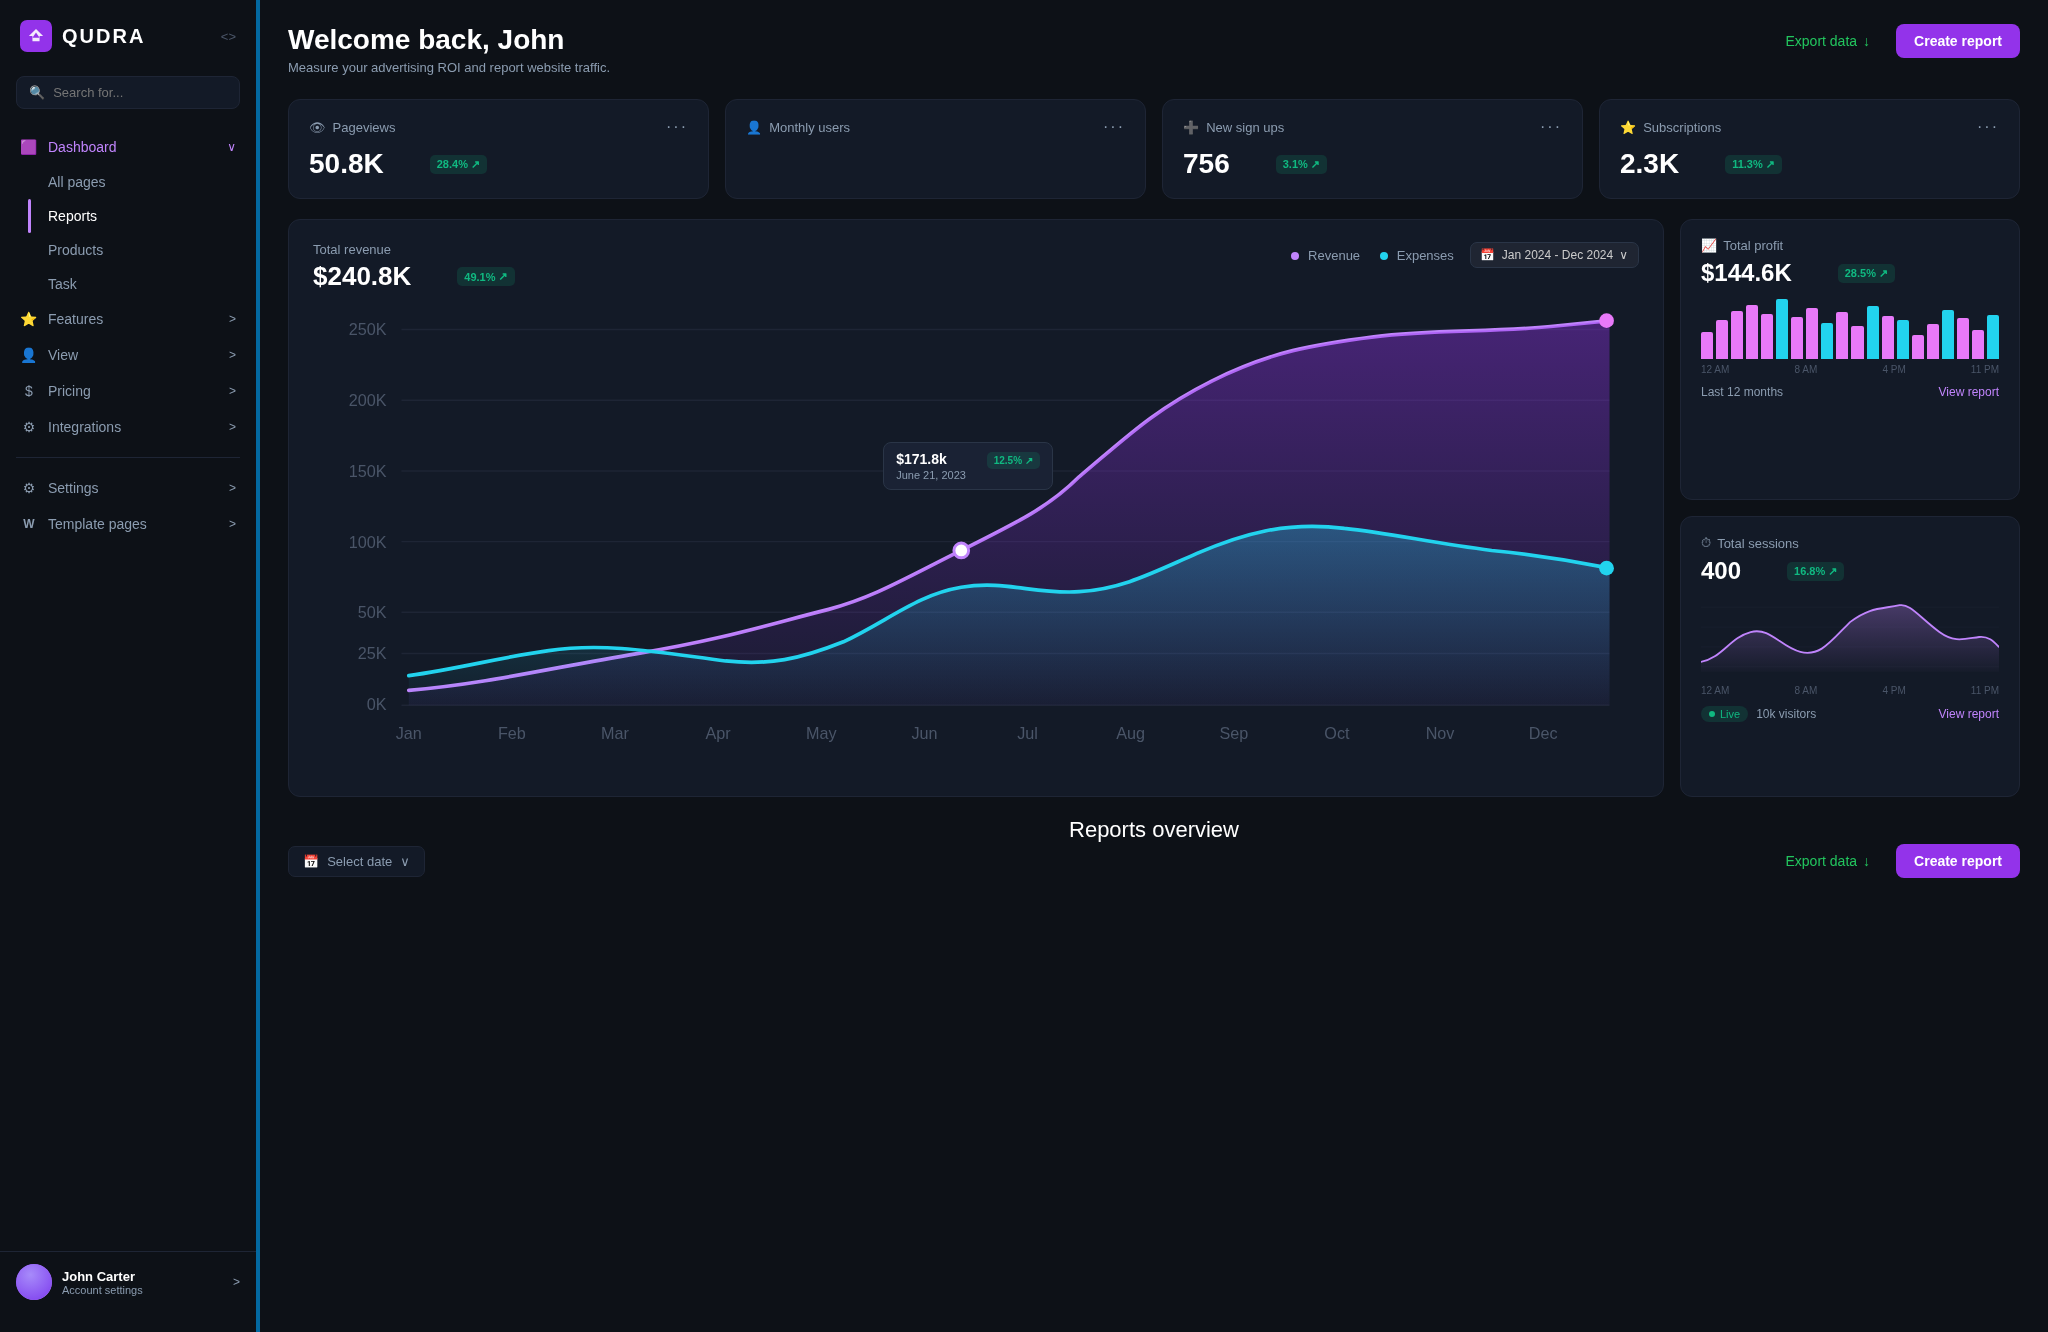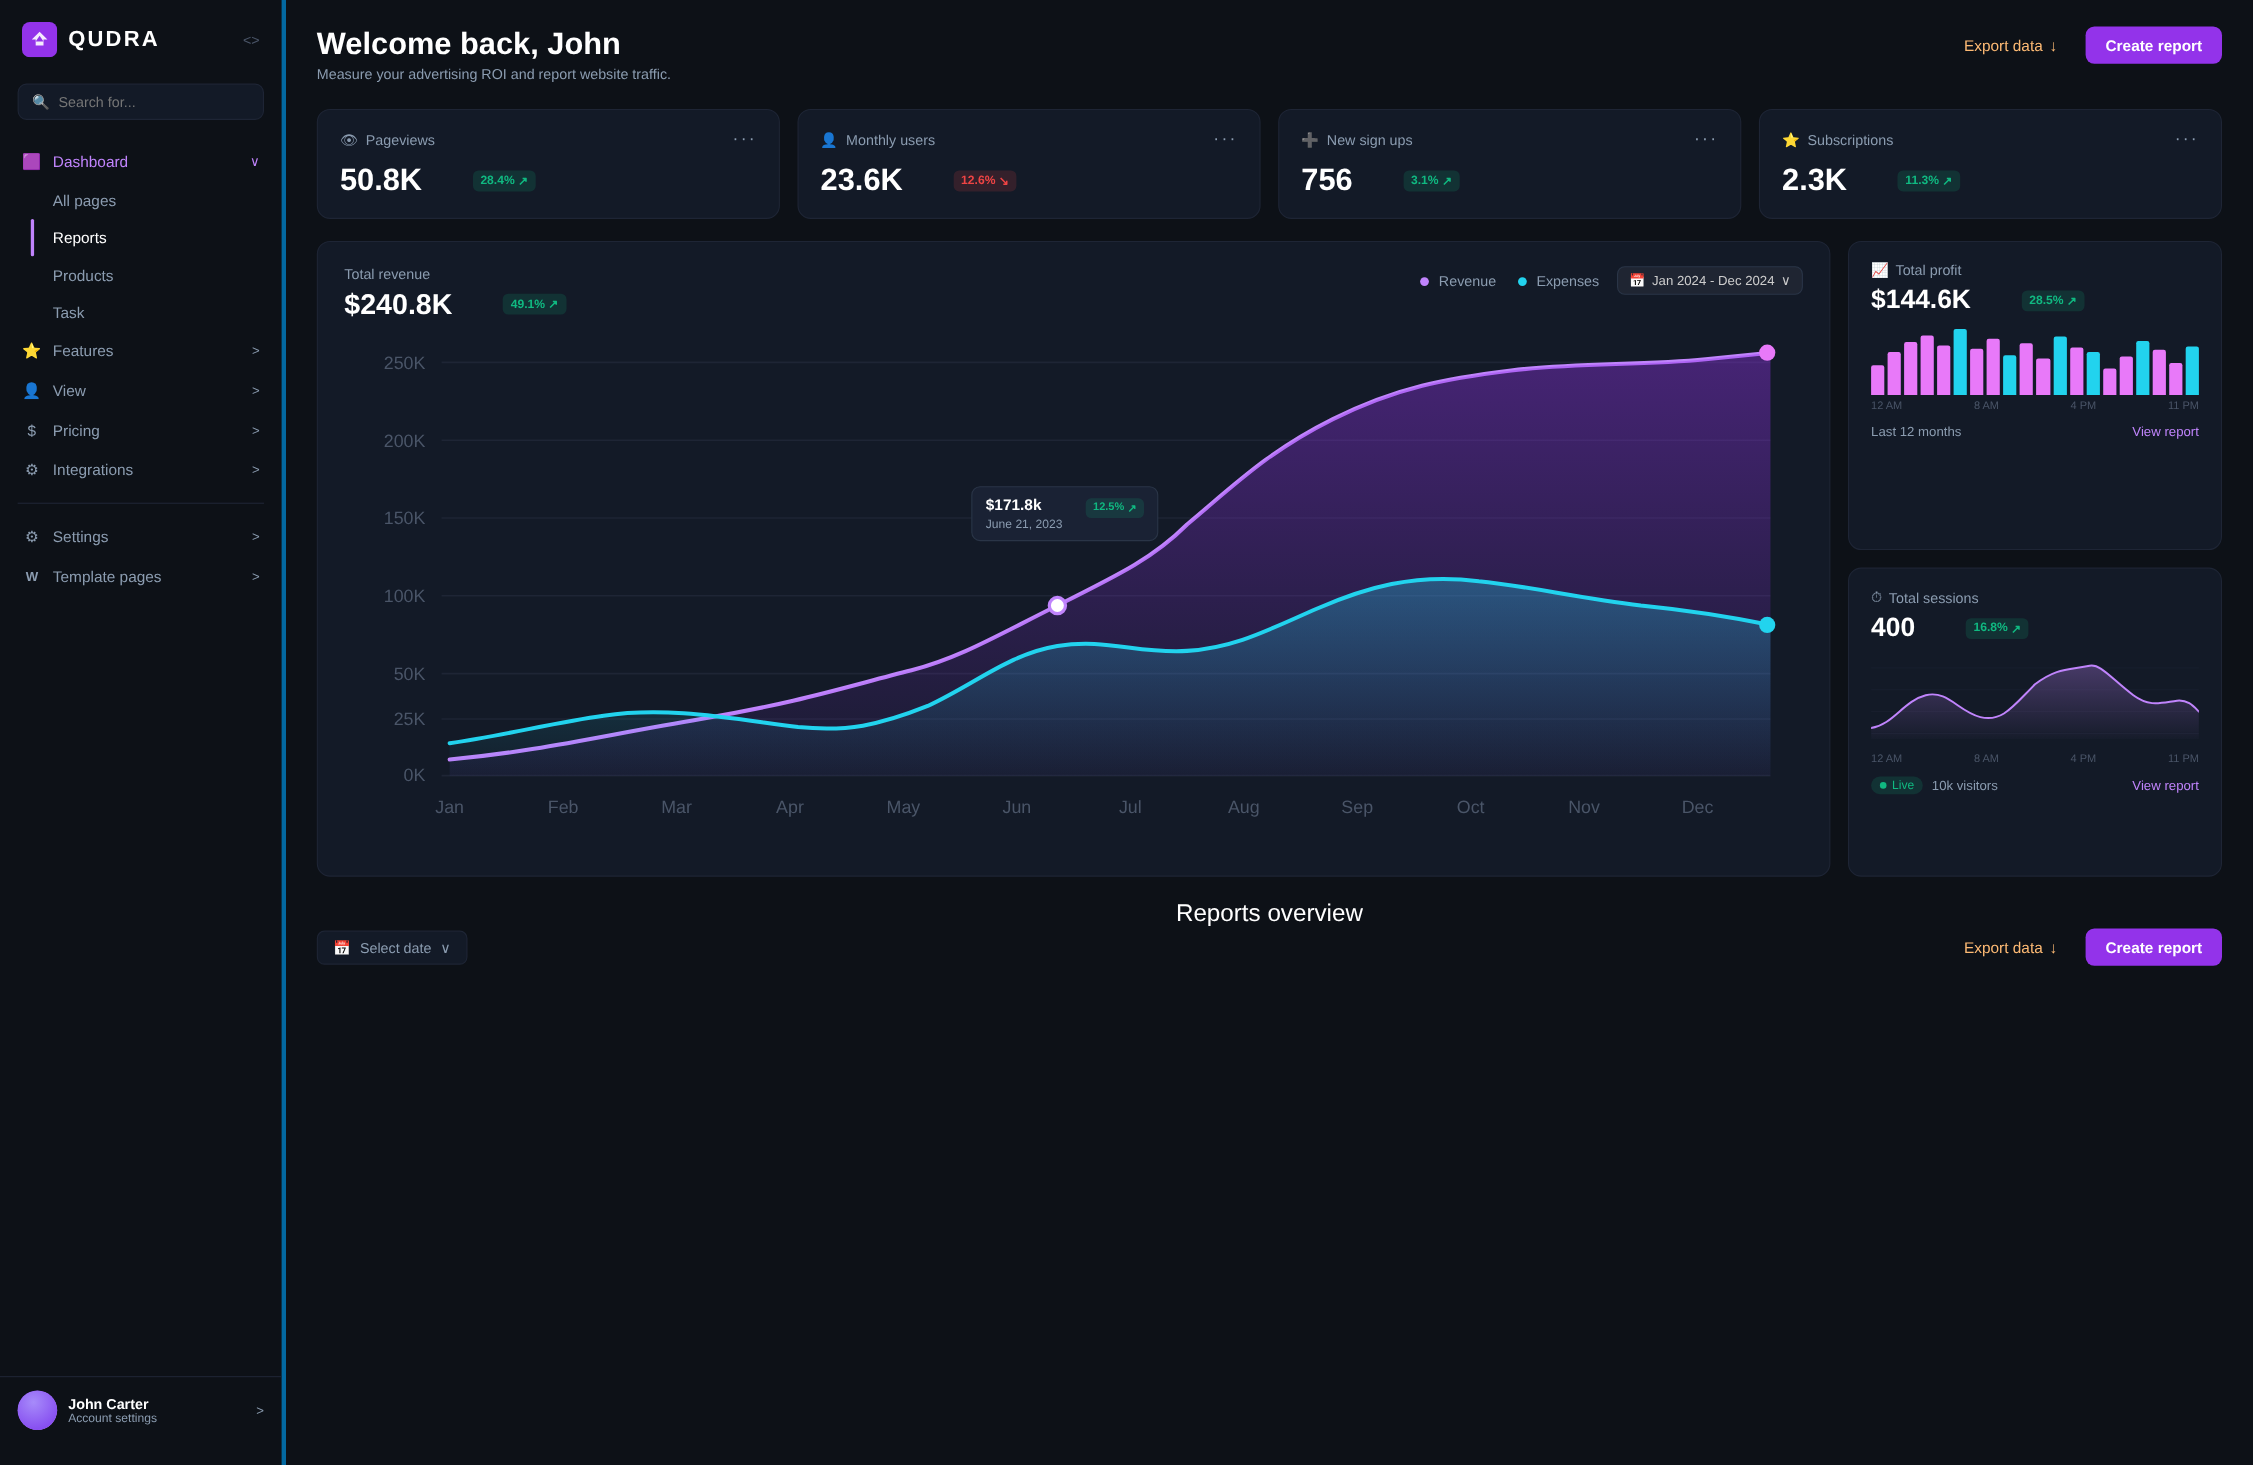--- a/index.html
+++ b/index.html
@@ -171,21 +171,21 @@
       margin-top: 4px;
     }
     .header-actions {
       display: flex;
       align-items: center;
       gap: 12px;
     }
     .btn-export {
       background: none;
       border: none;
-      color: #fdba74;
+      color: #22c55e;
       font-size: 14px;
       cursor: pointer;
       display: flex;
       align-items: flex-start;
       gap: 6px;
       padding: 8px 14px;
     }
     .btn-create {
       background: #9333ea;
       border: none;
@@ -559,26 +559,20 @@
       </div>
     </div>
 
     <div class="metric-card">
       <div class="metric-card-header">
         <div class="metric-card-title">
           <span>👤</span>
           <span>Monthly users</span>
         </div>
         <span class="metric-card-menu">···</span>
-      </div>
-      <div class="metric-value">
-        <span>23.6K</span>
-        <span class="badge badge-red">
-          <span>12.6%</span> ↘
-        </span>
       </div>
     </div>
 
     <div class="metric-card">
       <div class="metric-card-header">
         <div class="metric-card-title">
           <span>➕</span>
           <span>New sign ups</span>
         </div>
         <span class="metric-card-menu">···</span>

